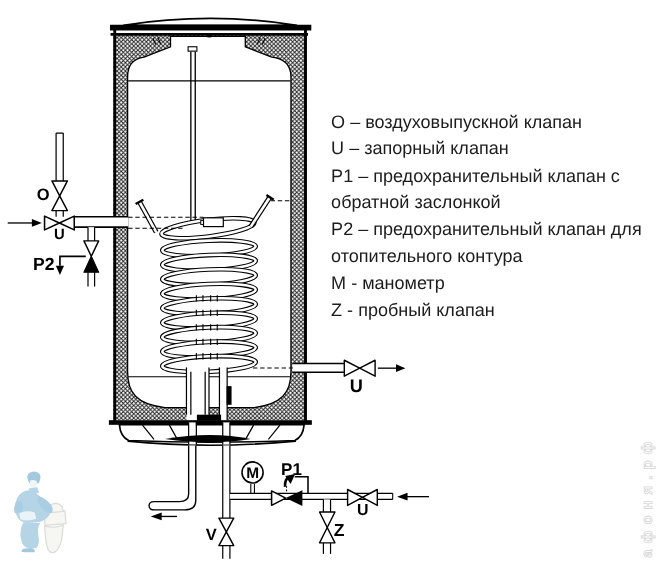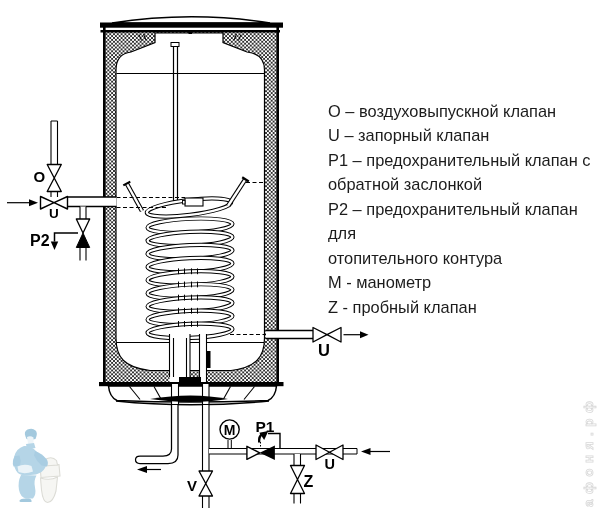--- a/index.html
+++ b/index.html
@@ -1,18 +1,18 @@
 <!DOCTYPE html>
 <html><head>
 <meta charset="utf-8">
 <style>
 html,body{margin:0;padding:0;background:#fff;}
 #page{position:relative;width:600px;height:515px;overflow:hidden;background:#fff;transform:translateZ(0);
   font-family:"Liberation Sans",sans-serif;}
-#legend{position:absolute;opacity:0.999;left:328px;top:99px;font-size:16.4px;line-height:24.45px;
+#legend{position:absolute;opacity:0.999;left:301px;top:99px;font-size:16.4px;line-height:24.45px;
   color:#1c1c1c;letter-spacing:0;}
 #wmtxt{position:absolute;left:581px;top:507px;transform:rotate(-90deg);transform-origin:0 0;
   color:#fdfdfd;-webkit-text-stroke:0.8px #d8d8d8;font-size:13.5px;font-weight:bold;
   letter-spacing:5.5px;white-space:nowrap;}
 </style>
 </head>
 <body>
 <div id="page">
 <svg width="600" height="515" viewBox="0 0 600 515" style="position:absolute;left:0;top:0;opacity:0.999;">
 <defs>

